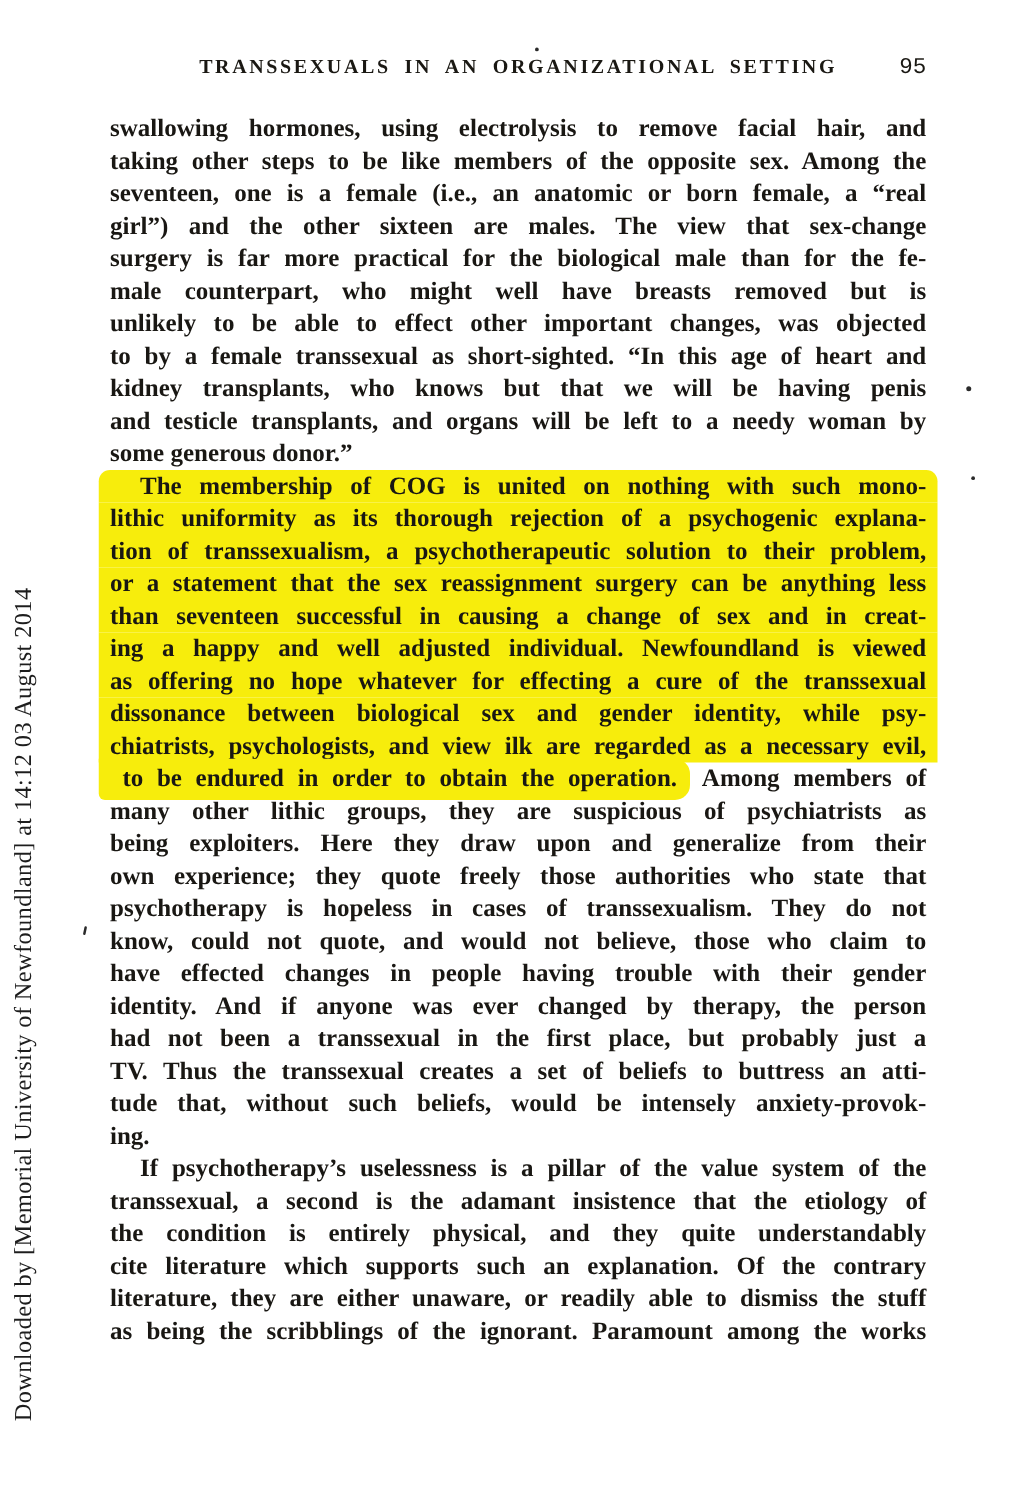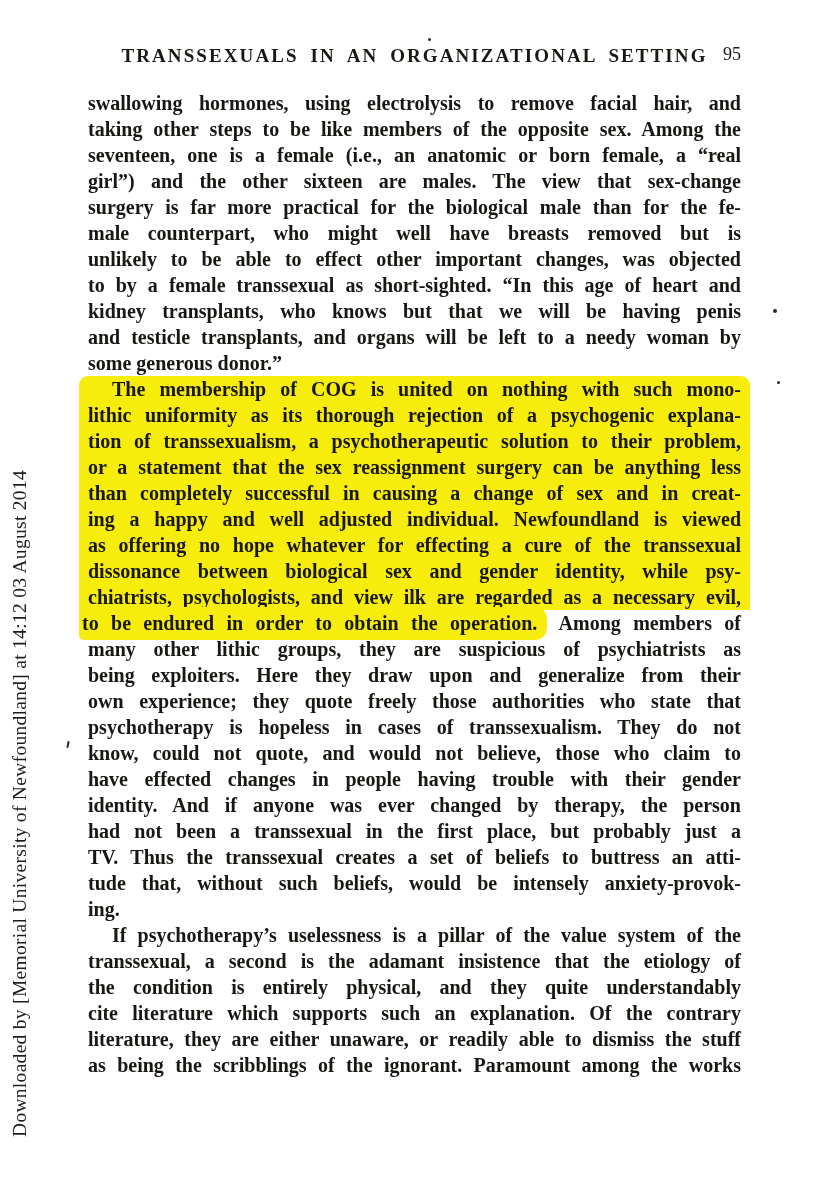--- a/index.html
+++ b/index.html
@@ -12,25 +12,25 @@
   }
   .page{
     position:absolute;inset:0;background:#ffffff;
   }
   
   .running-head{
     position:absolute;left:88px;top:45px;width:653px;
     text-align:center;color:#1a1813;
   }
   .head-title{
-    font-size:19px;font-weight:bold;letter-spacing:2.1px;word-spacing:5px;
+    font-size:16px;font-weight:bold;letter-spacing:2.1px;word-spacing:5px;
   }
   .page-number{
     position:absolute;right:0;top:-1px;
-    font-size:18px;font-weight:normal;letter-spacing:0;
+    font-size:18px;font-weight:normal;letter-spacing:0;font-family:Liberation Mono, monospace;
   }
   
   .watermark{
     position:absolute;left:9px;top:1137px;
     transform:rotate(-90deg);transform-origin:0 0;
     white-space:nowrap;
     font-size:19.5px;letter-spacing:0.3px;color:#1d1d1d;
   }
   
   .textcol{
@@ -46,21 +46,21 @@
   .indent{display:inline-block;width:24px;}
   .line.hlfull{
     background:var(--hl);
     margin-left:-9px;margin-right:-9px;
     padding-left:9px;padding-right:9px;
   }
   .line.hlfirst{border-radius:9px 9px 0 0;}
   mark.hlpart{
     background:var(--hl);color:inherit;
     margin-left:-9px;
-    padding:5px 10px 6px 3px;
+    padding:5px 10px 6px 19px;
     border-radius:0 12px 12px 5px;
     margin-top:25px;
   }
   
   .artifact{position:absolute;background:#2a2a2a;border-radius:50%;}
 </style>
 </head>
 <body>
 
 <div class="page">
@@ -81,21 +81,21 @@
       <div class="line"><span>male counterpart, who might well have breasts removed but is</span></div>
       <div class="line"><span>unlikely to be able to effect other important changes, was objected</span></div>
       <div class="line"><span>to by a female transsexual as short-sighted. “In this age of heart and</span></div>
       <div class="line"><span>kidney transplants, who knows but that we will be having penis</span></div>
       <div class="line"><span>and testicle transplants, and organs will be left to a needy woman by</span></div>
       <div class="line end"><span>some generous donor.”</span></div>
       <div class="line hlfull hlfirst"><span class="indent"></span><span>The membership of COG is united on nothing with such mono-</span></div>
       <div class="line hlfull"><span>lithic uniformity as its thorough rejection of a psychogenic explana-</span></div>
       <div class="line hlfull"><span>tion of transsexualism, a psychotherapeutic solution to their problem,</span></div>
       <div class="line hlfull"><span>or a statement that the sex reassignment surgery can be anything less</span></div>
-      <div class="line hlfull"><span>than completely successful in causing a change of sex and in creat-</span></div>
+      <div class="line hlfull"><span>than seventeen successful in causing a change of sex and in creat-</span></div>
       <div class="line hlfull"><span>ing a happy and well adjusted individual. Newfoundland is viewed</span></div>
       <div class="line hlfull"><span>as offering no hope whatever for effecting a cure of the transsexual</span></div>
       <div class="line hlfull"><span>dissonance between biological sex and gender identity, while psy-</span></div>
       <div class="line hlfull"><span>chiatrists, psychologists, and view ilk are regarded as a necessary evil,</span></div>
       <div class="line"><mark class="hlpart">to be endured in order to obtain the operation.</mark><span> Among members of</span></div>
       <div class="line"><span>many other lithic groups, they are suspicious of psychiatrists as</span></div>
       <div class="line"><span>being exploiters. Here they draw upon and generalize from their</span></div>
       <div class="line"><span>own experience; they quote freely those authorities who state that</span></div>
       <div class="line"><span>psychotherapy is hopeless in cases of transsexualism. They do not</span></div>
       <div class="line"><span>know, could not quote, and would not believe, those who claim to</span></div>

